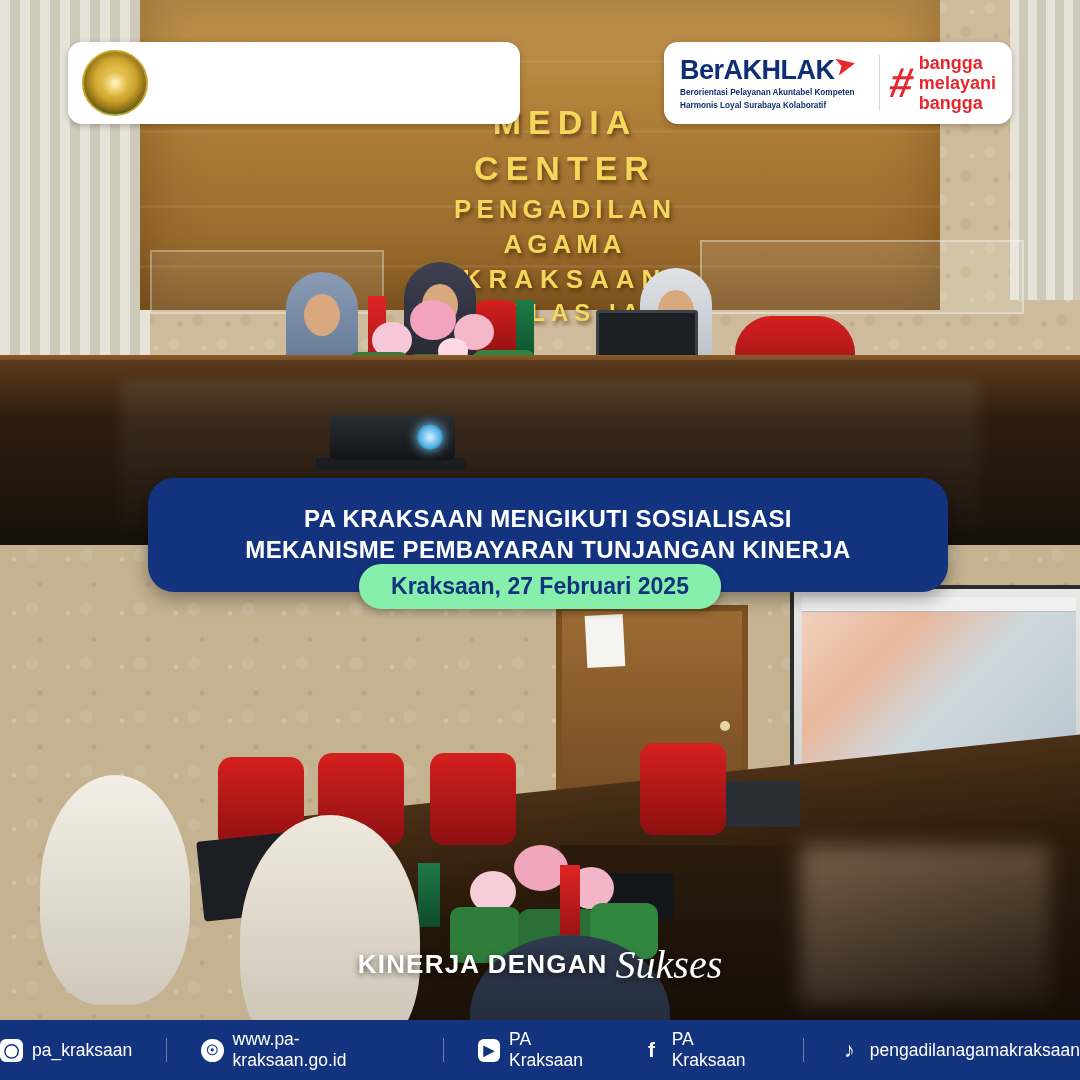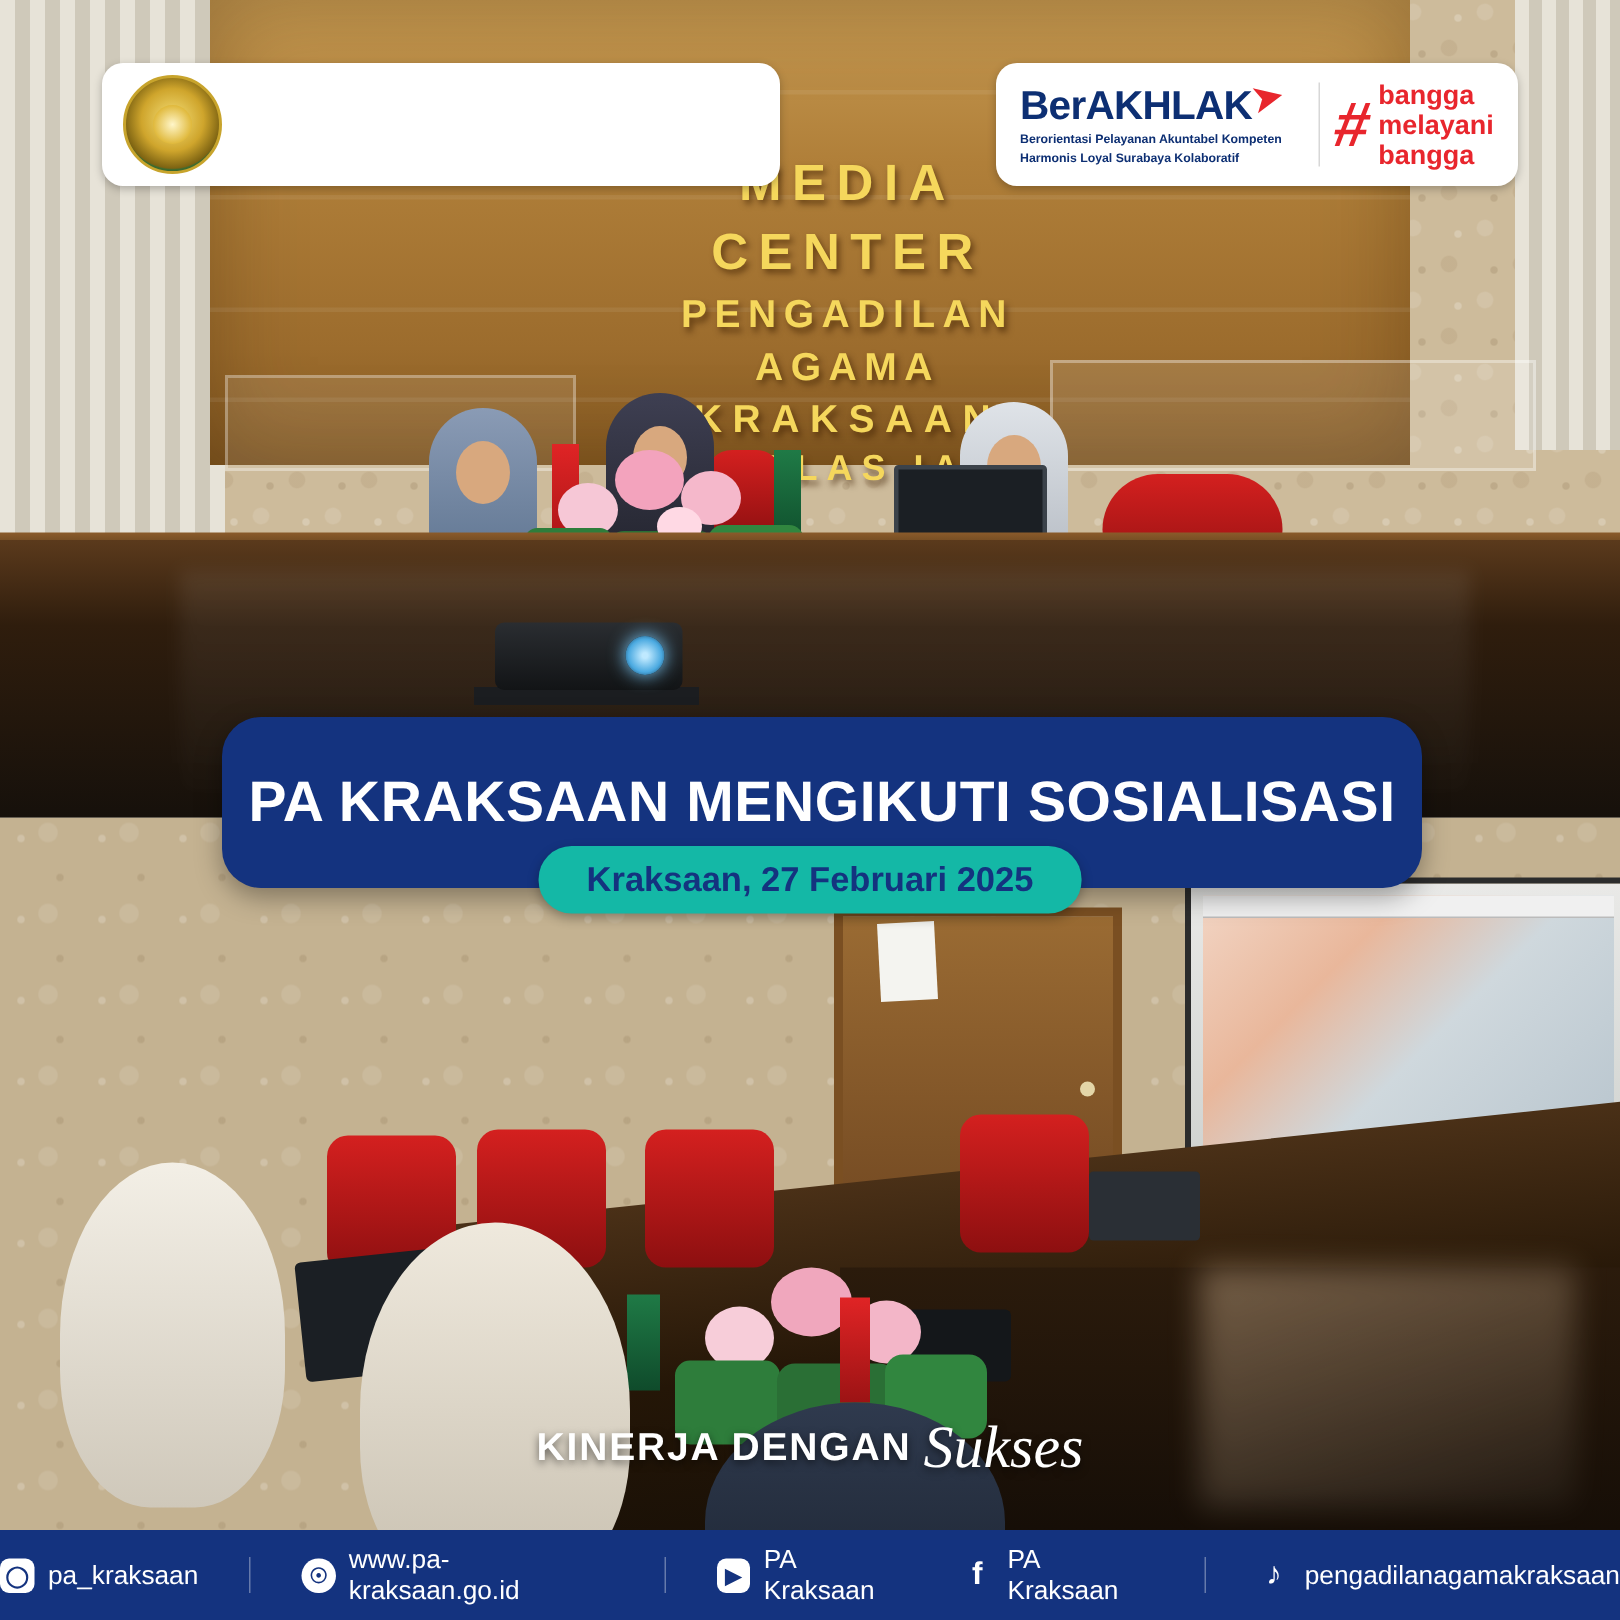--- a/index.html
+++ b/index.html
@@ -297,31 +297,31 @@
     position: absolute;
     left: 148px; top: 478px;
     width: 800px; height: 114px;
     background: #14337f;
     border-radius: 26px;
     display: flex; flex-direction: column; align-items: center; justify-content: center;
     box-shadow: 0 6px 18px rgba(0,0,0,0.35);
   }
   .title-line {
     color: #ffffff;
-    font-size: 38px;
+    font-size: 24px;
     font-weight: bold;
     letter-spacing: .4px;
     line-height: 1.28;
     text-align: center;
   }
   .date-pill {
     position: absolute;
     left: 50%; transform: translateX(-50%);
     top: 564px;
-    background: #14b8a6;
+    background: #86efac;
     color: #14337f;
     font-weight: bold;
     font-size: 23px;
     padding: 9px 32px;
     border-radius: 22px;
     white-space: nowrap;
     box-shadow: 0 3px 8px rgba(0,0,0,0.3);
   }
 
   
@@ -482,20 +482,21 @@
       <div class="bangga-text">
         <div>bangga</div>
         <div>melayani</div>
         <div>bangga</div>
       </div>
     </div>
   </div>
 
   <div class="title-banner">
     <div class="title-line">PA KRAKSAAN MENGIKUTI SOSIALISASI</div>
+    <div class="title-line">MEKANISME PEMBAYARAN TUNJANGAN KINERJA</div>
   </div>
   <div class="date-pill">Kraksaan, 27 Februari 2025</div>
 
   <div class="tagline">
     <span class="t1">KINERJA DENGAN</span><span class="t2">Sukses</span>
   </div>
 
   <div class="footer">
     <div class="f-item">
       <span class="f-icon">◯</span>

